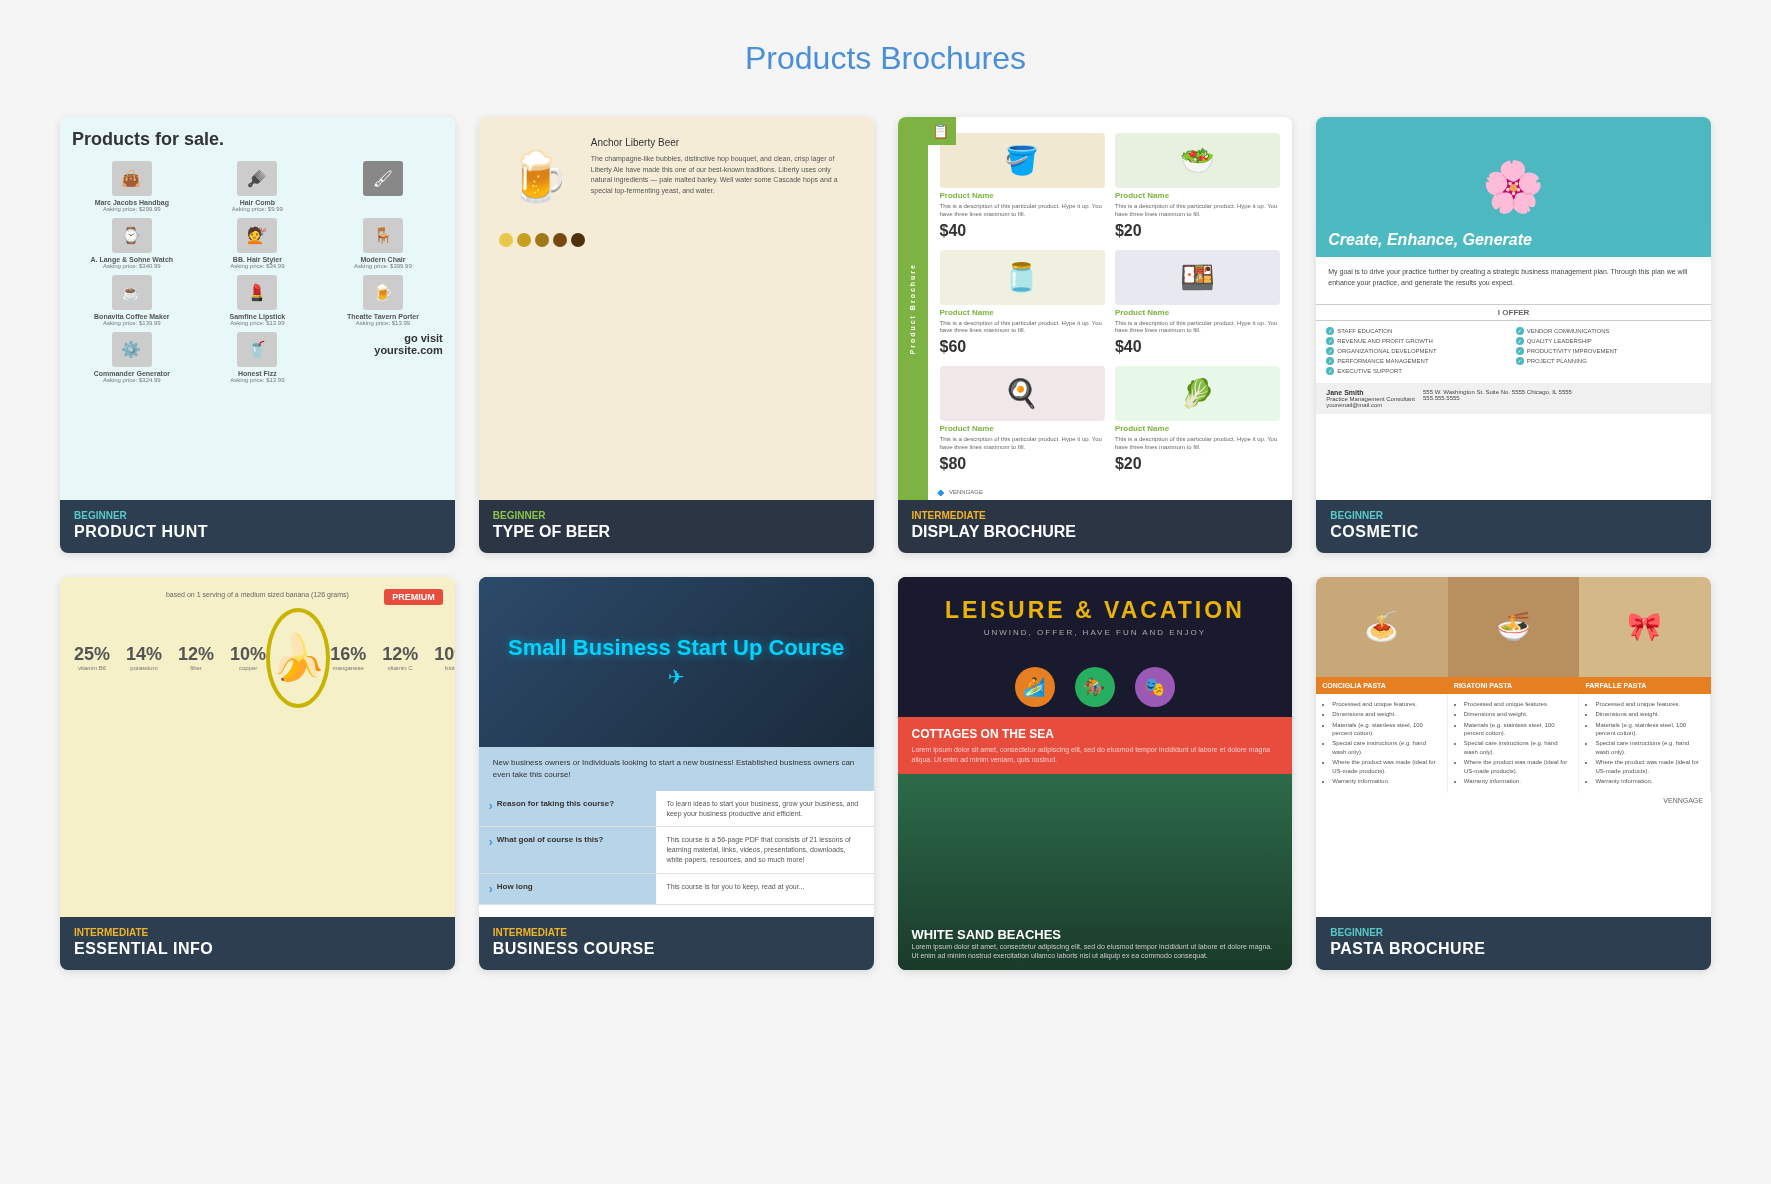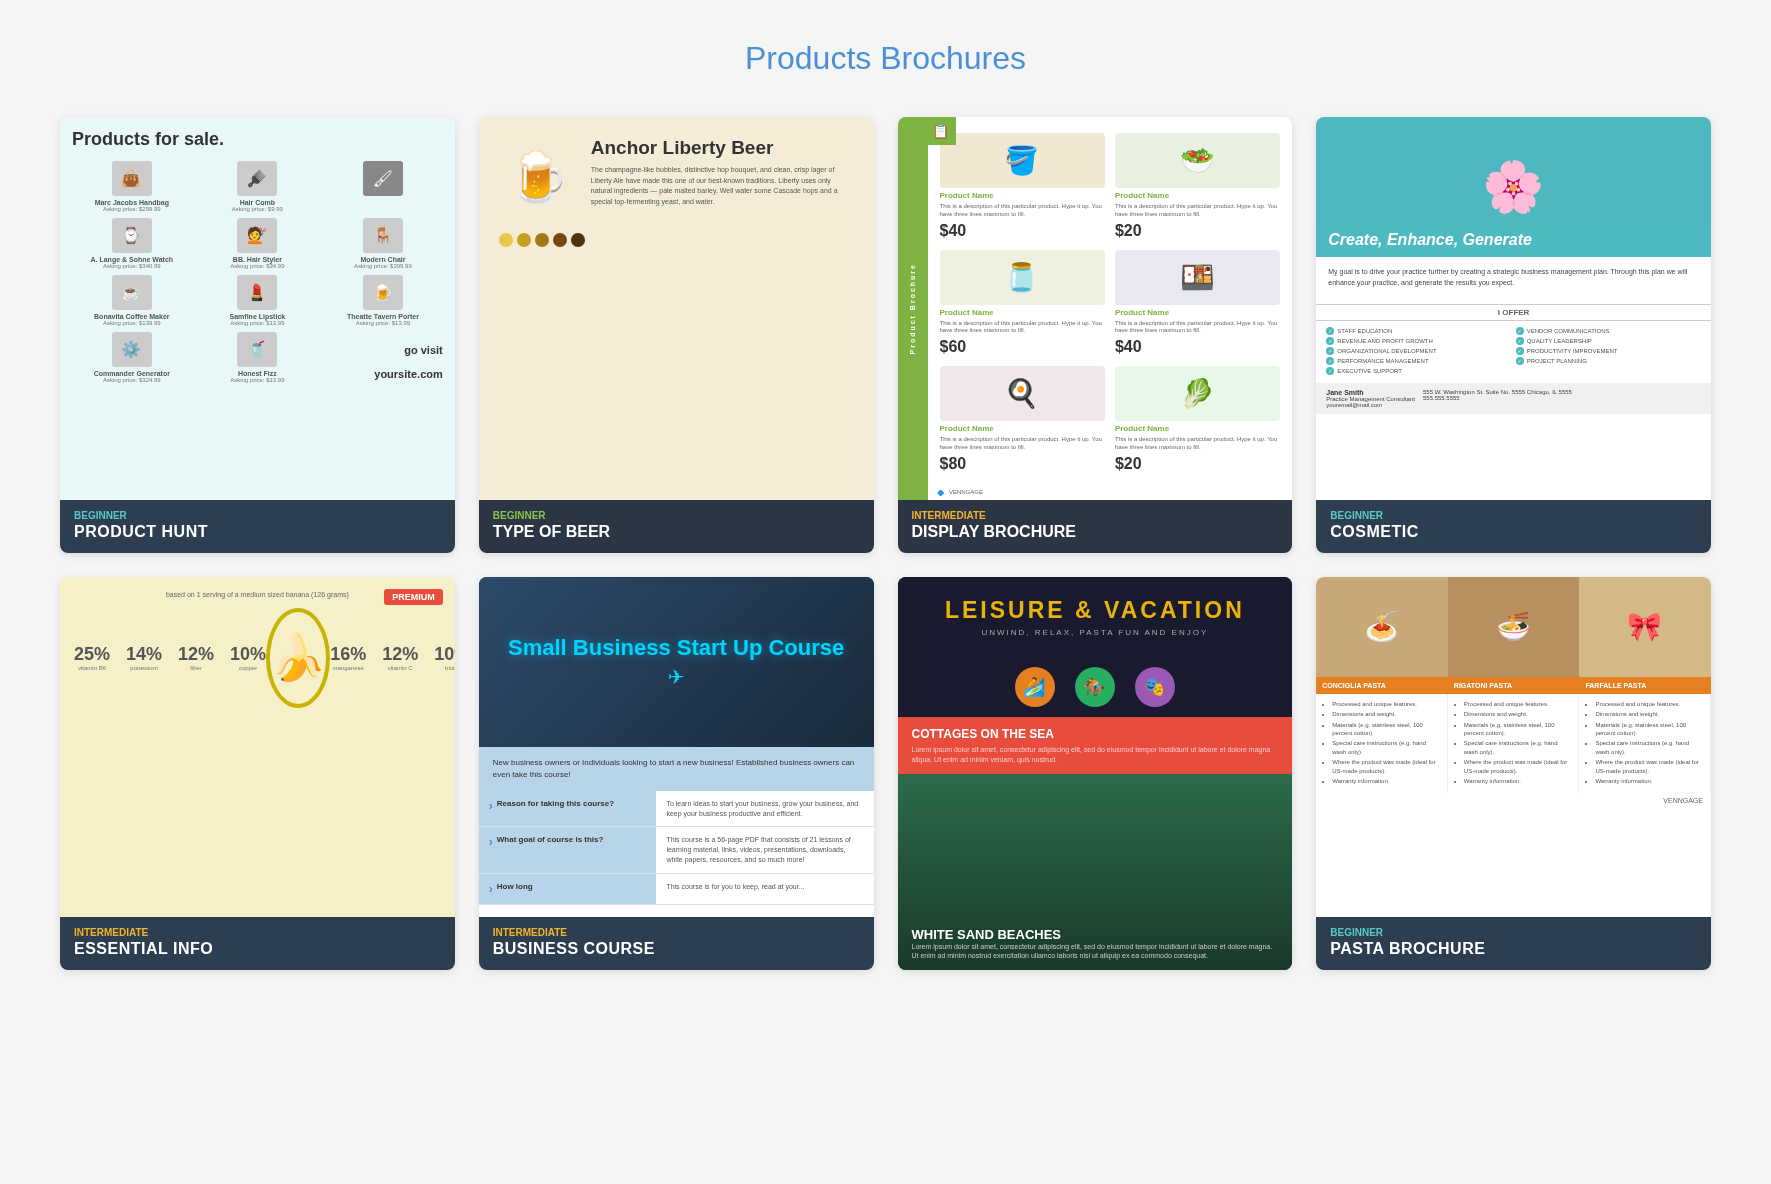--- a/index.html
+++ b/index.html
@@ -87,21 +87,21 @@
       justify-content: center;
       font-size: 16px;
     }
     .product-name { font-weight: 600; font-size: 7px; }
     .product-price { color: #777; font-size: 6px; }
     .go-visit {
       text-align: right;
       font-size: 11px;
       color: #333;
       font-weight: 700;
-      margin-top: 12px;
+      margin-top: 0;
     }
     .beer-top {
       display: flex;
       align-items: flex-start;
       gap: 12px;
     }
     .beer-mug {
       width: 80px;
       height: 80px;
       flex-shrink: 0;
@@ -549,21 +549,21 @@
       <div class="level" style="color:#5bc8c8;">BEGINNER</div>
       <div class="title">PRODUCT HUNT</div>
     </div>
   </div>
 
   <div class="card" style="background:#f5ecd7;">
     <div class="card-body" style="background:#f5ecd7; padding:20px; min-height:200px;">
       <div class="beer-top">
         <div class="beer-mug">🍺</div>
         <div>
-          <h3 style="font-size:19px;font-weight:700;color:#333;margin-bottom:6px;">Anchor Liberty Beer</h3>
+          <h3 style="font-size:10px;font-weight:400;color:#333;margin-bottom:6px;">Anchor Liberty Beer</h3>
           <p style="font-size:7px;color:#555;line-height:1.5;">The champagne-like bubbles, distinctive hop bouquet, and clean, crisp lager of Liberty Ale have made this one of our best-known traditions. Liberty uses only natural ingredients — pale malted barley. Well water some Cascade hops and a special top-fermenting yeast, and water.</p>
         </div>
       </div>
       <div class="beer-colors" style="margin-top:16px;">
         <div class="color-dot" style="background:#e8c84a;"></div>
         <div class="color-dot" style="background:#c8a020;"></div>
         <div class="color-dot" style="background:#a07818;"></div>
         <div class="color-dot" style="background:#784810;"></div>
         <div class="color-dot" style="background:#503008;"></div>
       </div>
@@ -792,21 +792,21 @@
     <div class="card-footer">
       <div class="level" style="color:#f0b429;">INTERMEDIATE</div>
       <div class="title">BUSINESS COURSE</div>
     </div>
   </div>
 
   <div class="card card7">
     <div class="card-body">
       <div class="leisure-header">
         <div class="leisure-title">LEISURE &amp; VACATION</div>
-        <div class="leisure-subtitle">UNWIND, RELAX, PASTA FUN AND ENJOY</div>
+        <div class="leisure-subtitle">UNWIND, OFFER, HAVE FUN AND ENJOY</div>
       </div>
       <div class="leisure-icons">
         <div class="lei-icon" style="background:#e67e22;">🏄</div>
         <div class="lei-icon" style="background:#27ae60;">🏇</div>
         <div class="lei-icon" style="background:#9b59b6;">🎭</div>
       </div>
       <div class="leisure-section">
         <h3>COTTAGES ON THE SEA</h3>
         <p>Lorem ipsum dolor sit amet, consectetur adipiscing elit, sed do eiusmod tempor incididunt ut labore et dolore magna aliqua. Ut enim ad minim veniam, quis nostrud.</p>
       </div>

